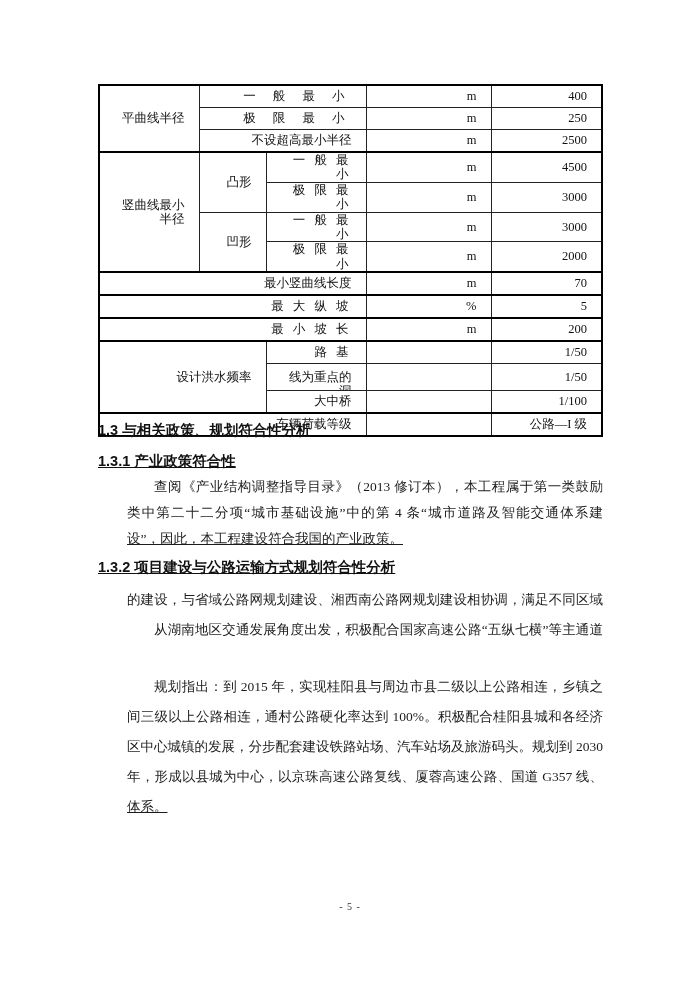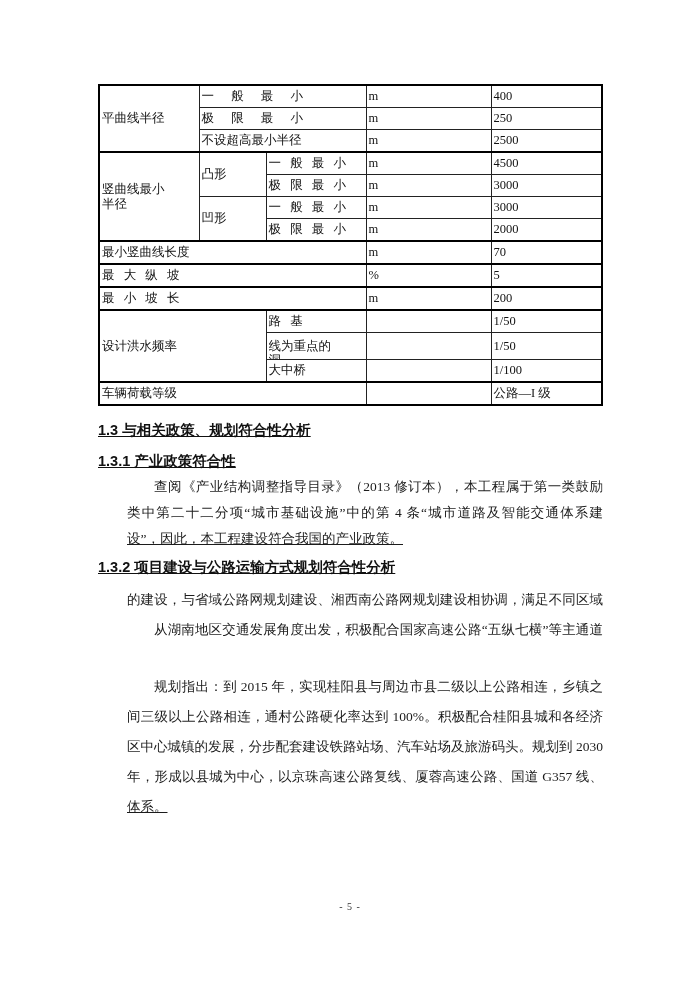--- a/index.html
+++ b/index.html
@@ -17,22 +17,22 @@
     position:absolute;left:98px;top:84px;
     width:503px;
     border-collapse:collapse;
     table-layout:fixed;
     font-size:12.5px;
     color:#111;
   }
   table.ptab td{
     border:1px solid #222;
     height:21px;
-    padding:0 2px;
-    text-align:left;
+    padding:0 14px;
+    text-align:right;
     vertical-align:middle;
     line-height:1.15;
     overflow:hidden;
   }
   table.ptab{border:2px solid #000;}
   tr.tk td{border-top:2px solid #000;}
   td.pre{white-space:pre-line;}
   .sp1{letter-spacing:3px;}
   .sp2{letter-spacing:7px;}
   .clipbox{

